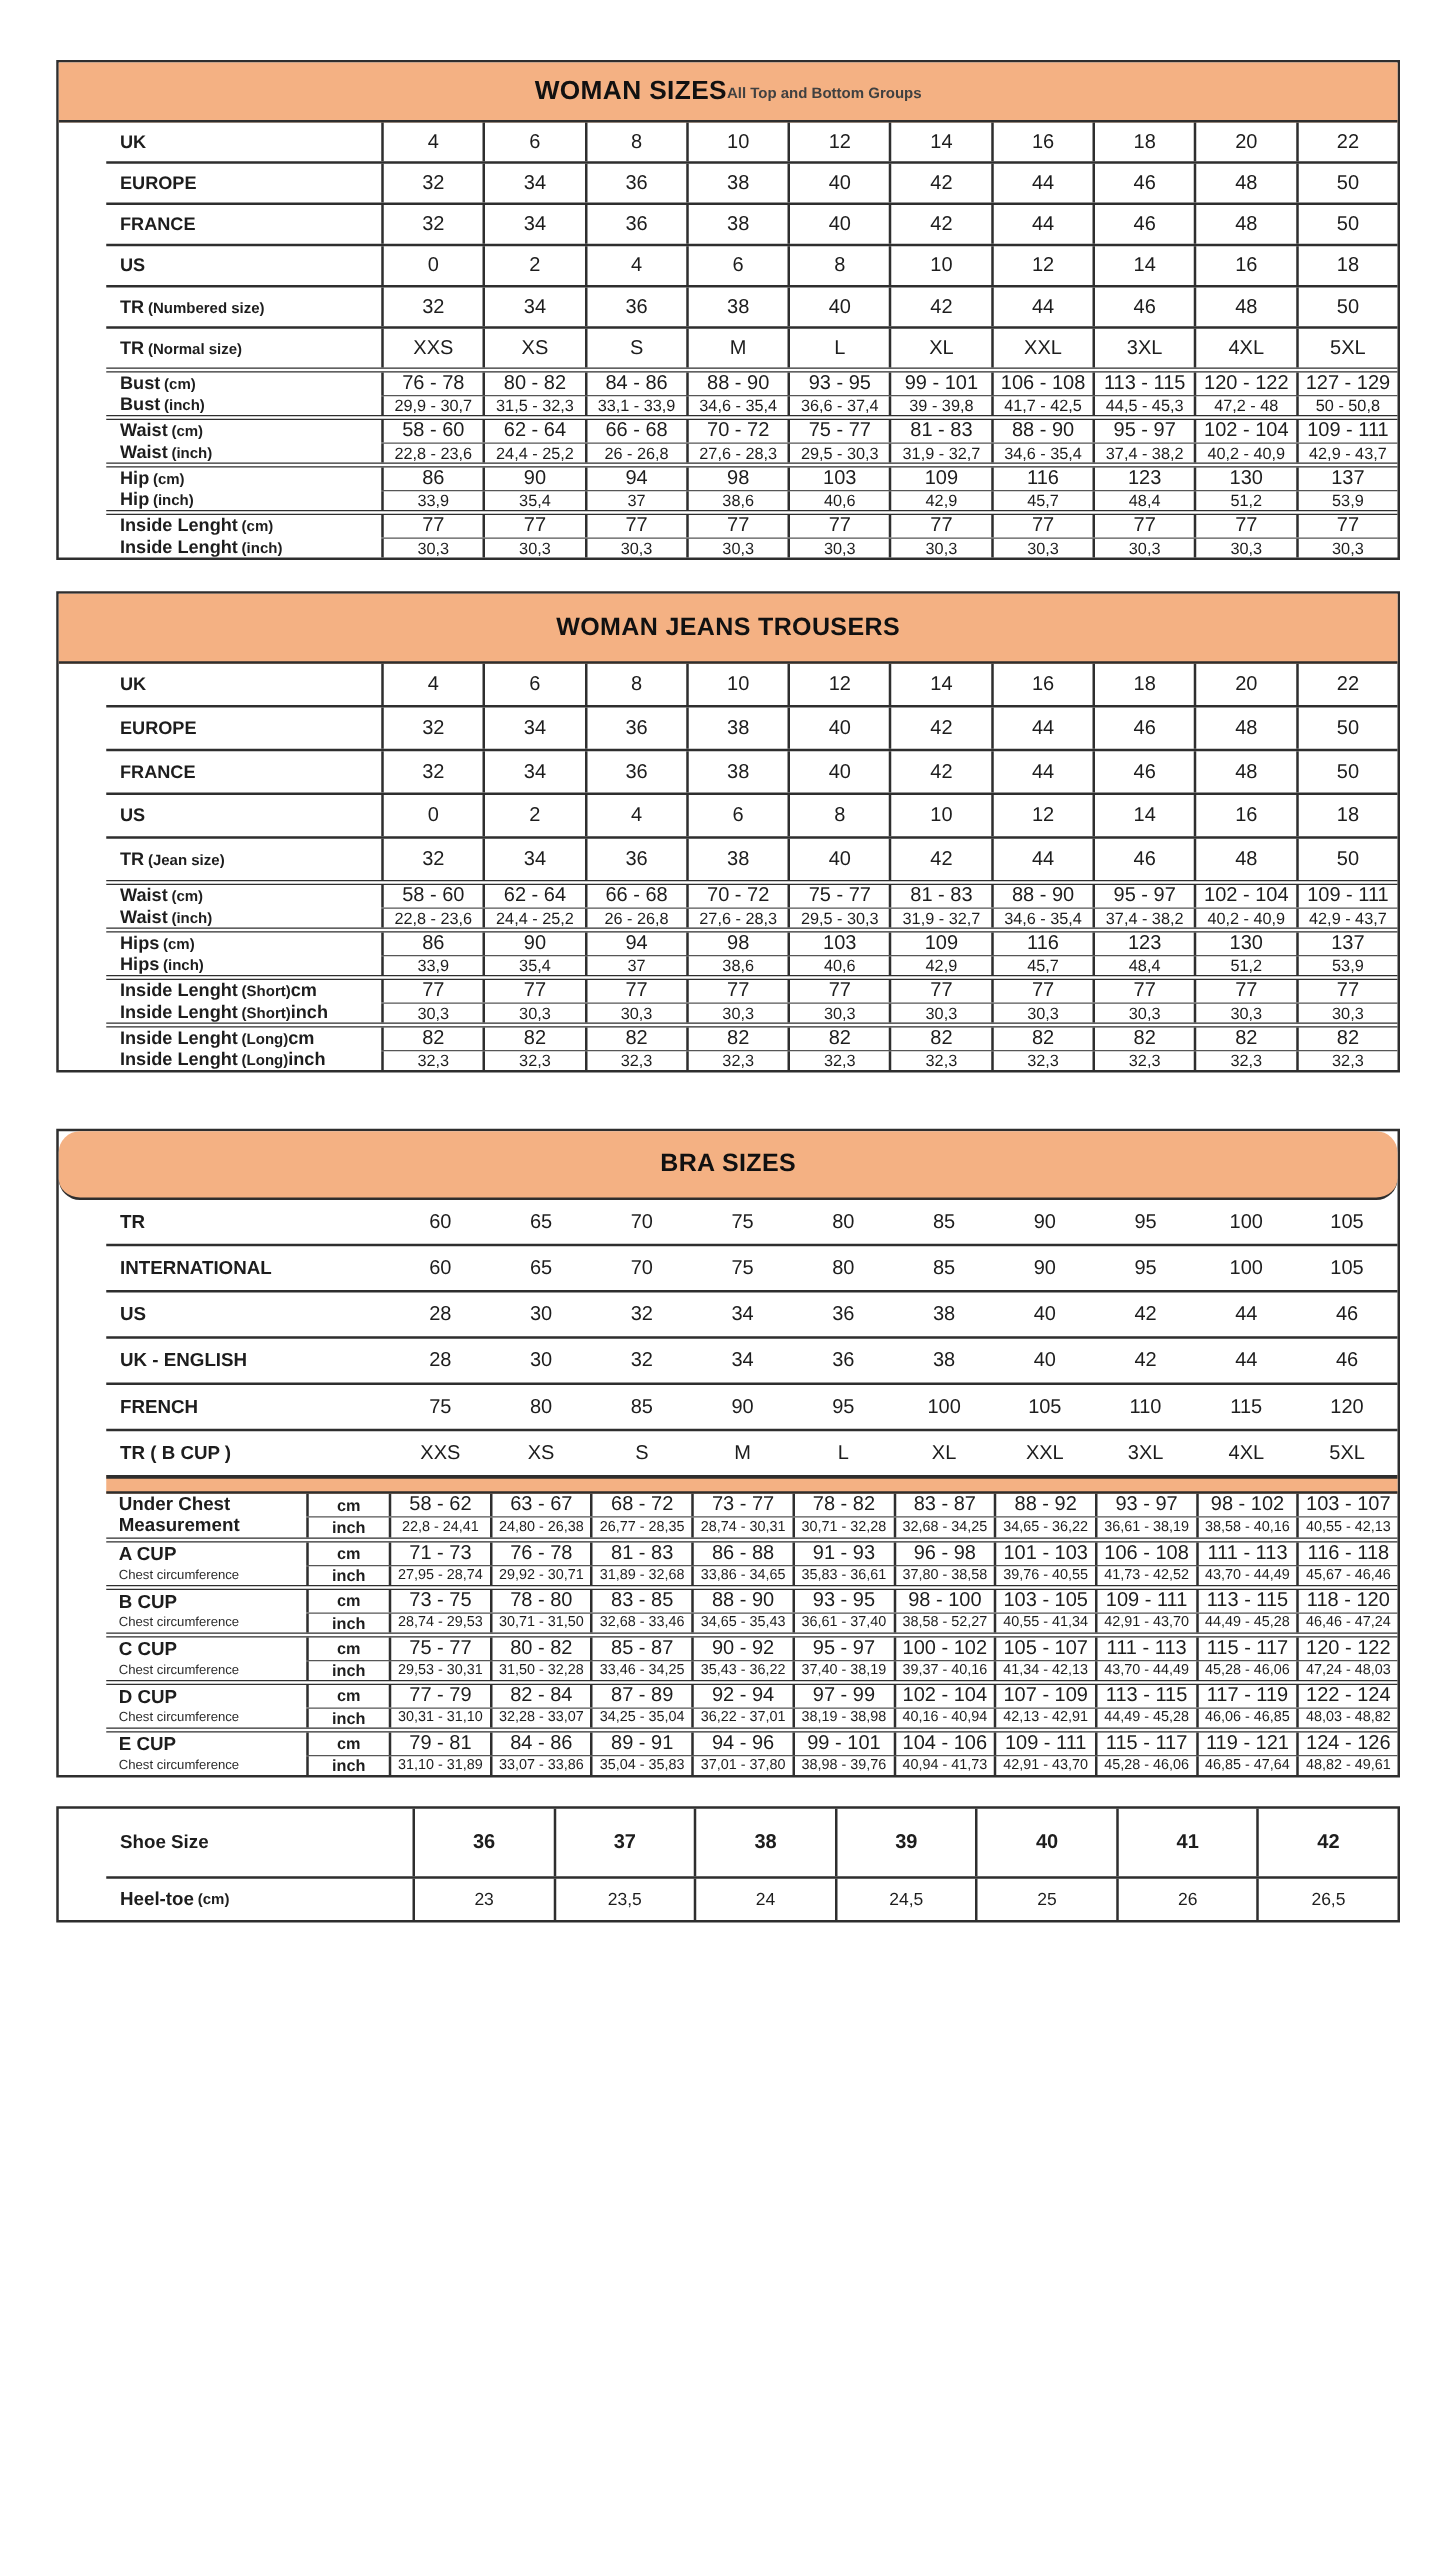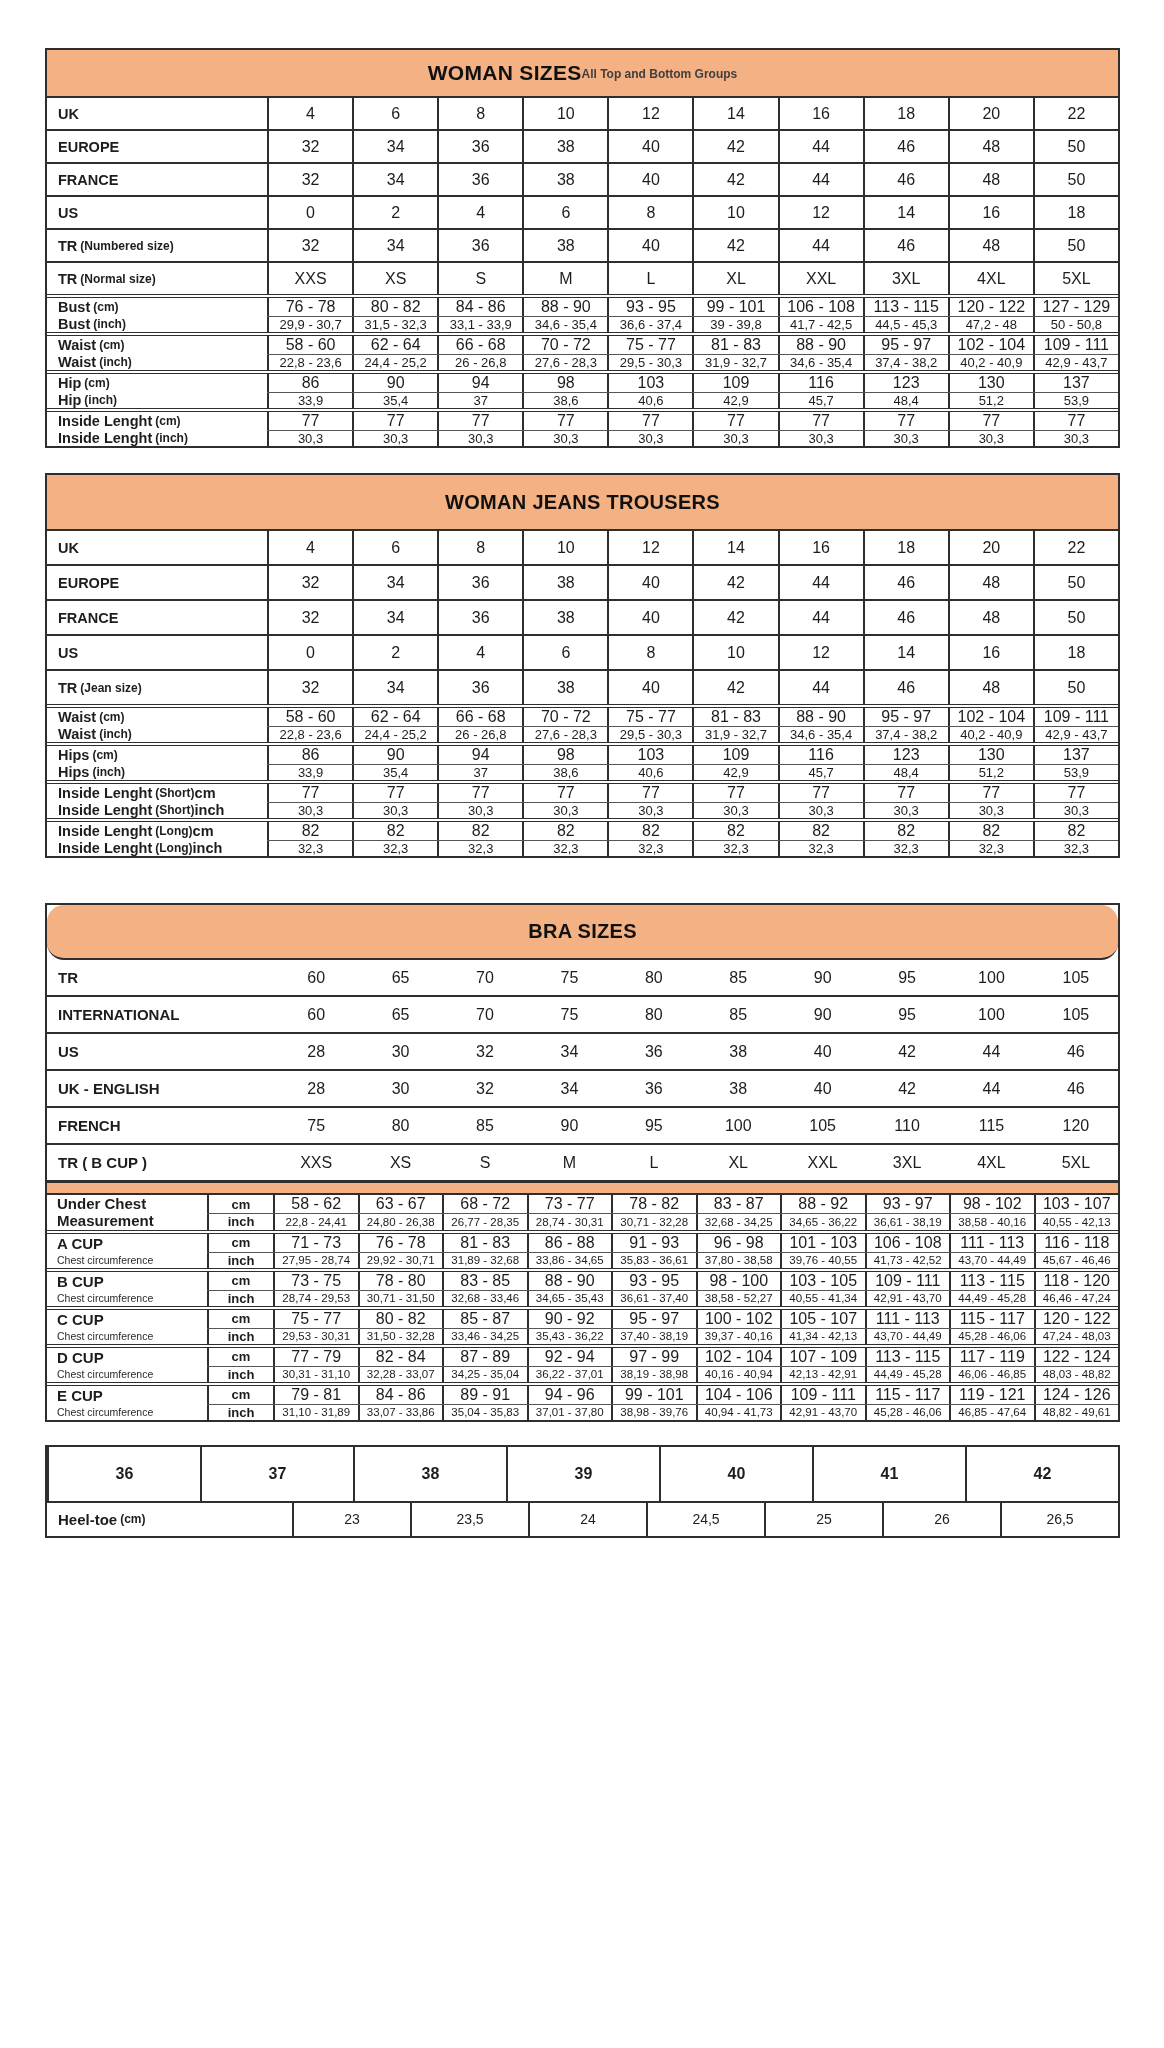--- a/index.html
+++ b/index.html
@@ -15,21 +15,21 @@
   .t3{margin-top:45px;}
   .t4{margin-top:23px;}
   .thead{background:var(--hdr);border-bottom:2px solid var(--bd);display:flex;align-items:center;justify-content:center;}
   .t1 .thead{height:46px;}
   .t2 .thead{height:54px;}
   .t3 .thead{height:53px;border-radius:17px;}
   .t4 .thead{height:52px;}
   .title{font-weight:bold;font-size:21px;letter-spacing:.3px;color:#111;}
   .t2 .title,.t3 .title,.t4 .title{font-size:20px;}
   .subtitle{font-weight:bold;font-size:12px;margin-top:1px;color:#404040;}
-  .tbody{display:block;}
+  .tbody{display:block;padding-left:38px;}
   .grp{border-top:2px solid var(--bd);}
   .grp.first{border-top:none;}
   .grp.major{border-top:4px double var(--bd);}
   .row,.pair{display:flex;}
   .cell{flex:1 1 0;display:flex;align-items:center;justify-content:center;border-left:2px solid var(--bd);box-sizing:border-box;white-space:nowrap;}
   .lbl{flex:0 0 var(--lw);width:var(--lw);display:flex;align-items:center;padding-left:11px;box-sizing:border-box;font-weight:bold;font-size:14.5px;white-space:nowrap;}
   .paren{font-size:12px;font-weight:bold;margin-left:3px;}
   .plab{flex:0 0 var(--lw);width:var(--lw);display:flex;flex-direction:column;box-sizing:border-box;}
   .plab .lline{flex:1;display:flex;align-items:center;padding-left:11px;font-weight:bold;font-size:14.5px;white-space:nowrap;}
   .pright{flex:1;display:flex;flex-direction:column;min-width:0;}
@@ -829,20 +829,21 @@
             </div>
           </div>
         </div>
       </div>
   </section>
 
   <section class="tbl t4" style="--lw:245px">
     <div class="tbody">
         <div class="grp first">
           <div class="row srow shoe-lg">
+            <div class="lbl">Shoe Size</div>
             <div class="cell">36</div>
             <div class="cell">37</div>
             <div class="cell">38</div>
             <div class="cell">39</div>
             <div class="cell">40</div>
             <div class="cell">41</div>
             <div class="cell">42</div>
           </div>
         </div>
         <div class="grp">

